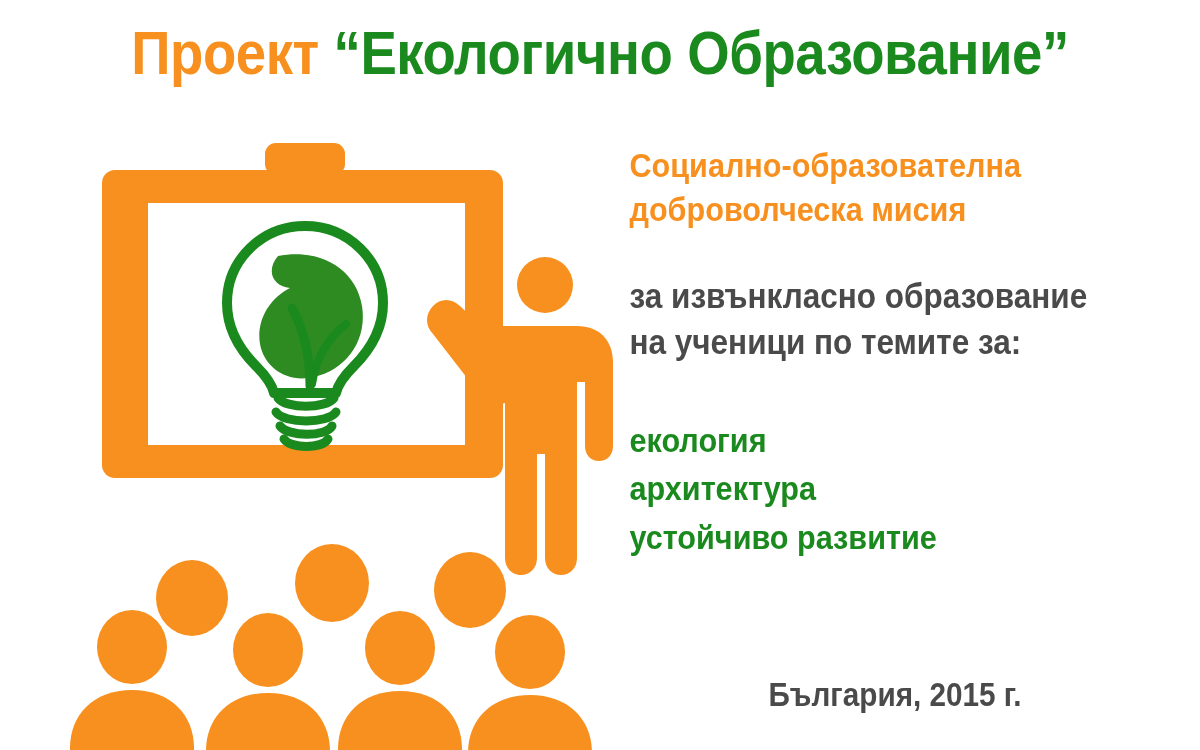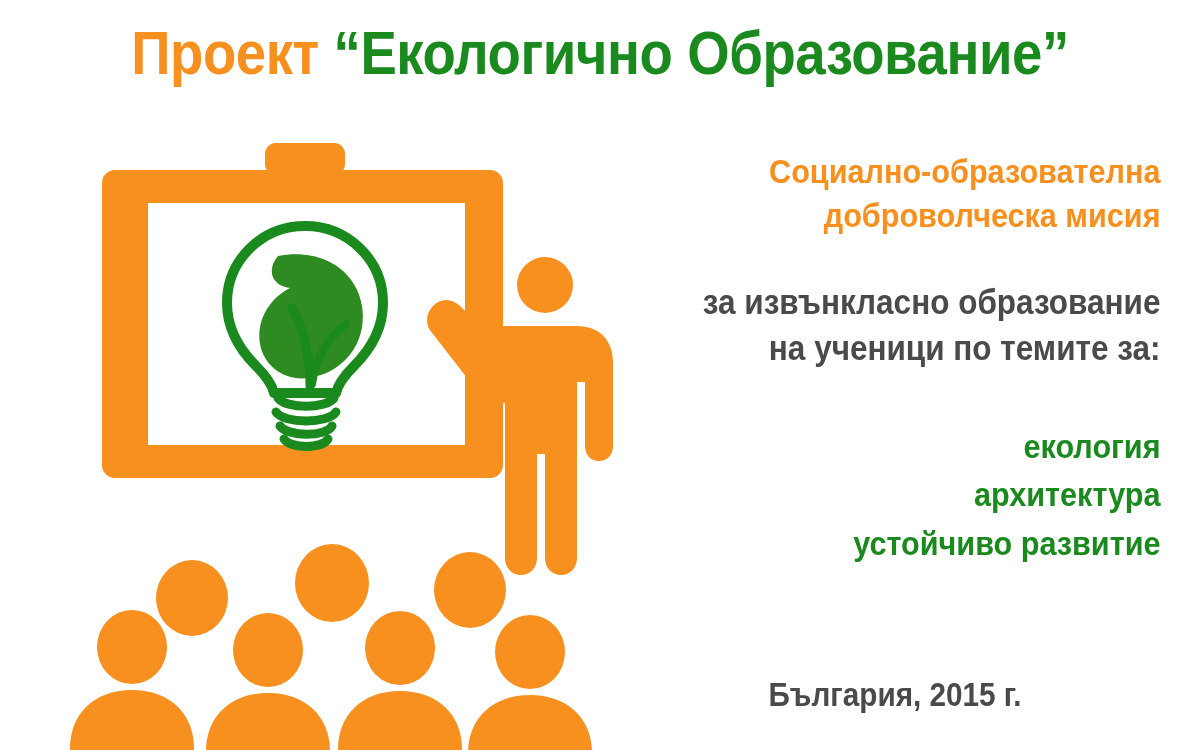--- a/index.html
+++ b/index.html
@@ -35,23 +35,23 @@
     transform-origin: center top;
   }
   .title-word-orange { color: #F7901E; }
   .title-quote { color: #1B8A1E; }
   .title-word-green { color: #1B8A1E; }
 
   
   .text-col {
     position: absolute;
     left: 600px;
-    top: 150px;
+    top: 144px;
     width: 590px;
-    text-align: right;
+    text-align: left;
   }
   .mission {
     color: #F7901E;
     font-weight: bold;
     font-size: 34px;
     line-height: 1.28;
     font-family: "Liberation Sans Narrow", "Liberation Sans", sans-serif;
     transform: scaleX(0.9);
     white-space: nowrap;
   }

